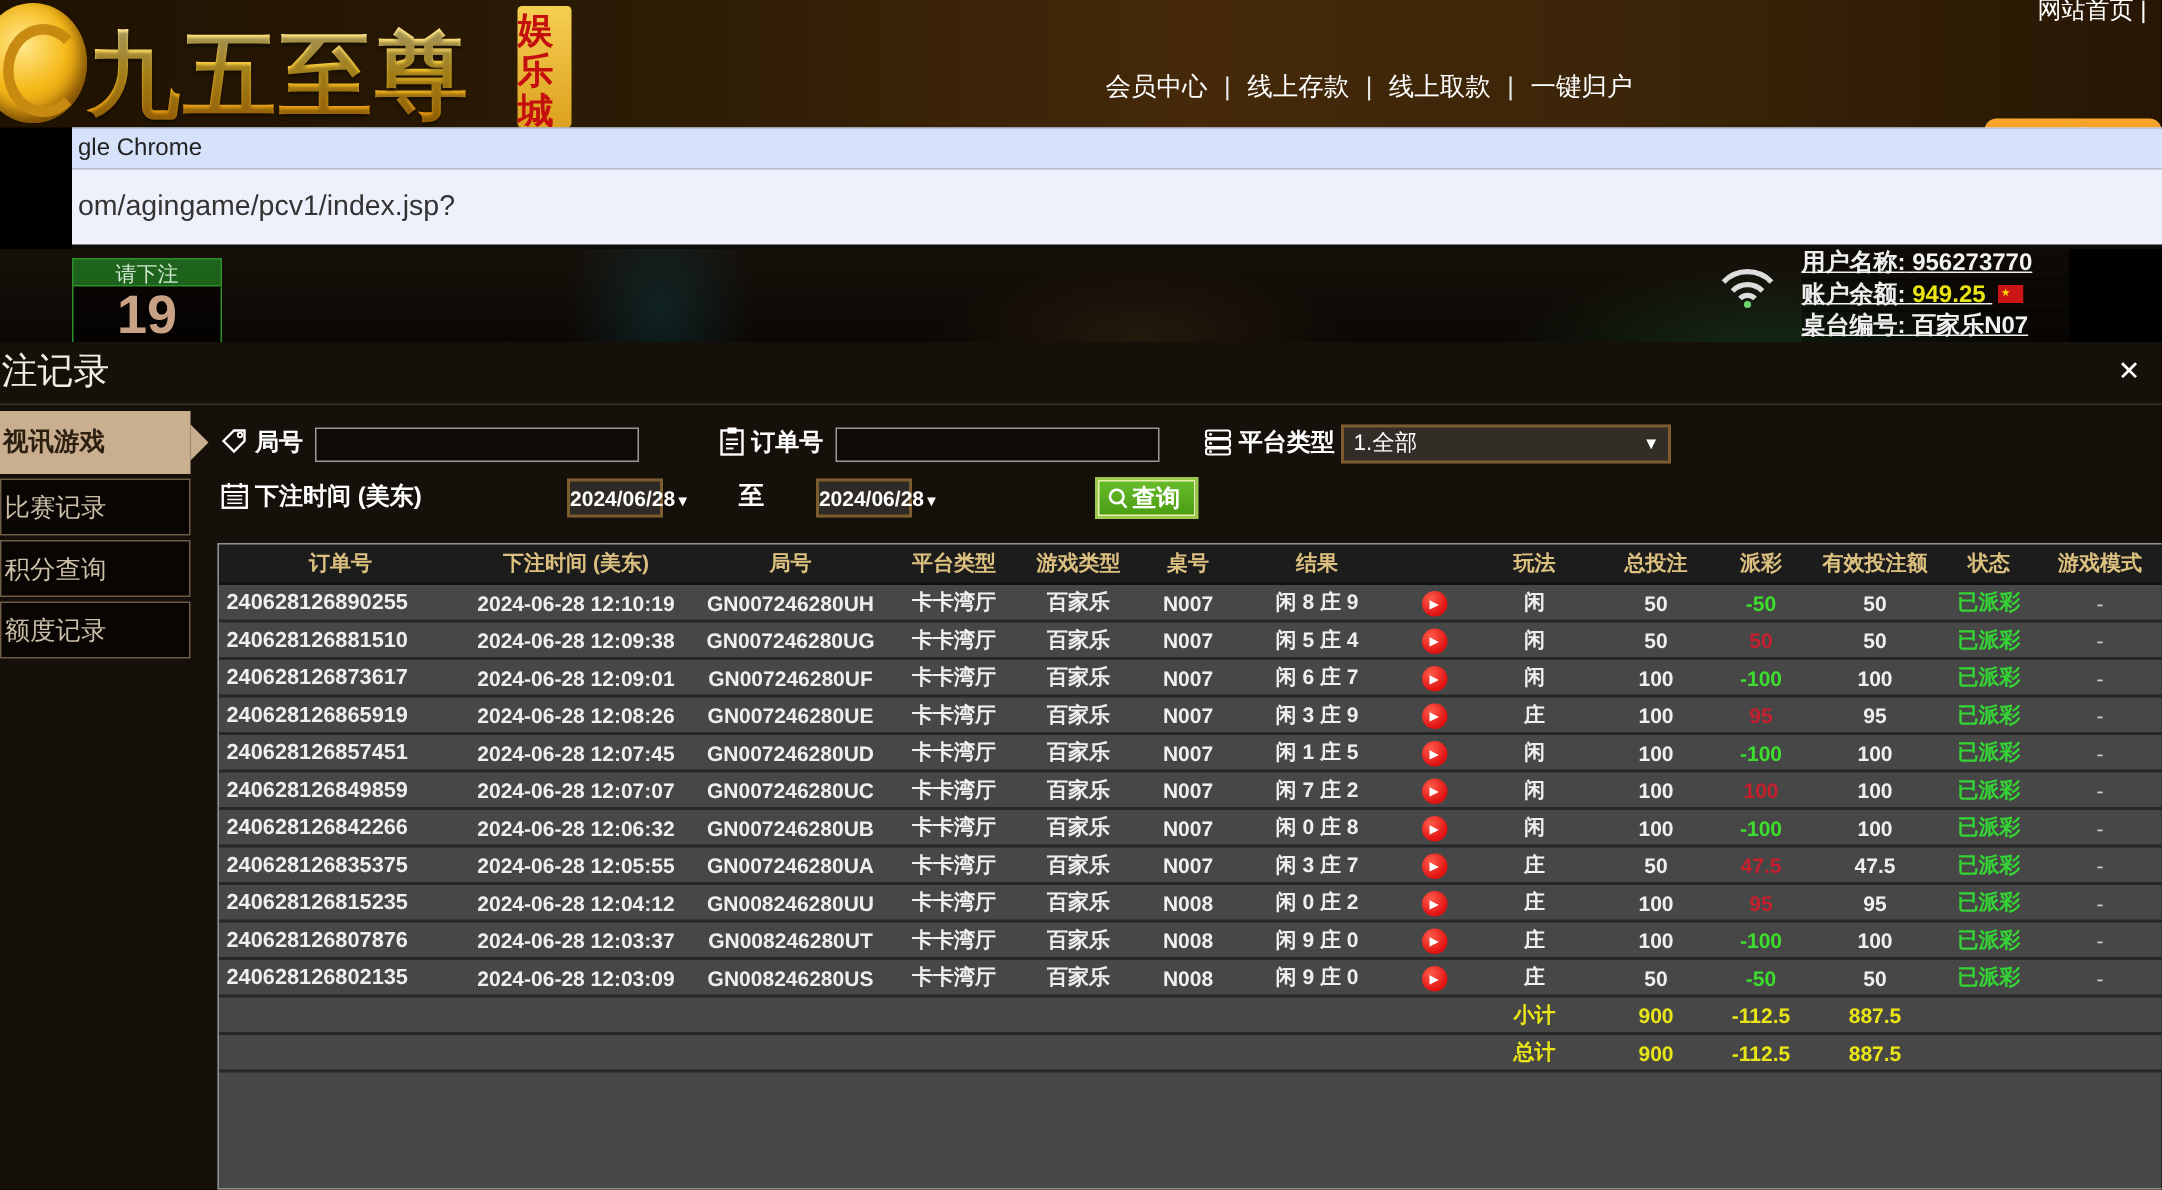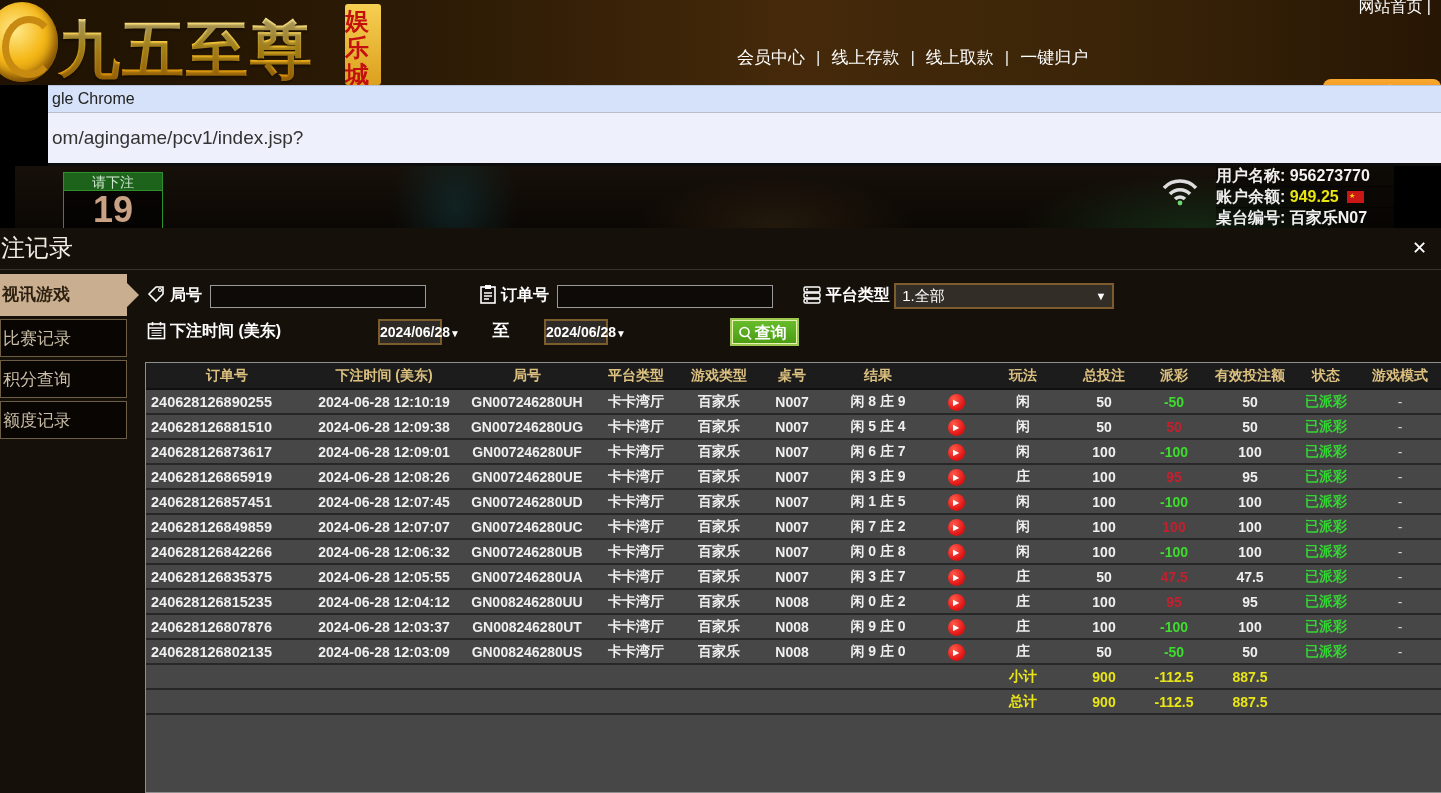--- a/index.html
+++ b/index.html
@@ -33,35 +33,35 @@
 
   
   .chrome-window { position:absolute; top:85px; left:0; width:1441px; height:81px; background:#eef1fb;
     border-top:1px solid #b8c4da; border-bottom:3px solid #0d0d0d;margin-left:48px; }
   .cw-title { height:27px; background:#d5e2f9; border-bottom:1px solid #b9bfca; color:#222;
     font-size:16px; line-height:26px; padding-left:4px; position:relative; }
   .cw-min { position:absolute; right:6px; top:2px; color:#111; font-weight:bold; font-size:18px; cursor:pointer; }
   .cw-url { color:#333; font-size:19px; padding:14px 0 0 4px; }
 
   
-  .game-strip { position:absolute; top:166px; left:15px; width:1379px; height:62px; overflow:hidden;
+  .game-strip { position:absolute; top:166px; left:0; width:1379px; height:62px; overflow:hidden;
     background:
       radial-gradient(ellipse 260px 90px at 1180px 70px, rgba(46,112,56,.55), transparent 70%),
       radial-gradient(ellipse 200px 70px at 760px 60px, rgba(120,90,40,.35), transparent 70%),
       radial-gradient(ellipse 90px 120px at 440px 40px, rgba(26,90,96,.5), transparent 70%),
       linear-gradient(#241a10,#120c07); }
   .strip-shade { position:absolute; inset:0; background:rgba(0,0,0,.35); }
   .bet-box { position:absolute; left:48px; top:6px; width:100px; }
   .bet-prompt { background:rgba(31,114,31,.85); border:1px solid #2f8f2f; color:#cfe6cf;
     text-align:center; font-size:14px; height:19px; line-height:18px; }
   .bet-count { background:rgba(0,0,0,.55); border:1px solid #2f8f2f; border-top:none; color:#c9a184;
     text-align:center; font-size:36px; font-weight:bold; height:40px; line-height:38px; }
   .user-info { position:absolute; right:0; top:0; width:178px; height:62px; color:#f2f2f2;
     font-size:16px; font-weight:bold; background:rgba(0,0,0,.35); }
-  .ui-row { height:21px; line-height:20px; border-bottom:1px solid rgba(0,0,0,.45); white-space:nowrap; }
+  .ui-row { height:21px; line-height:20px; border-bottom:1px solid rgba(0,0,0,.45); white-space:nowrap;text-decoration:underline; }
   .ui-label { color:#eee; }
   .balance-val { color:#e8e512; }
   .wifi { position:absolute; left:-58px; top:8px; width:44px; height:34px; }
   .flag { display:inline-block; vertical-align:-1px; margin-left:4px; }
 
   
   .modal { position:absolute; top:228px; left:0; width:1441px; height:565px; background:#16100b; }
   .modal-head { position:absolute; top:0; left:0; right:0; height:42px; border-bottom:1px solid #39322a; }
   .modal-title { color:#f2ece3; font-size:24px; line-height:40px; padding-left:1px; }
   .modal-close { position:absolute; right:14px; top:9px; color:#fff; font-size:18px; cursor:pointer; }

